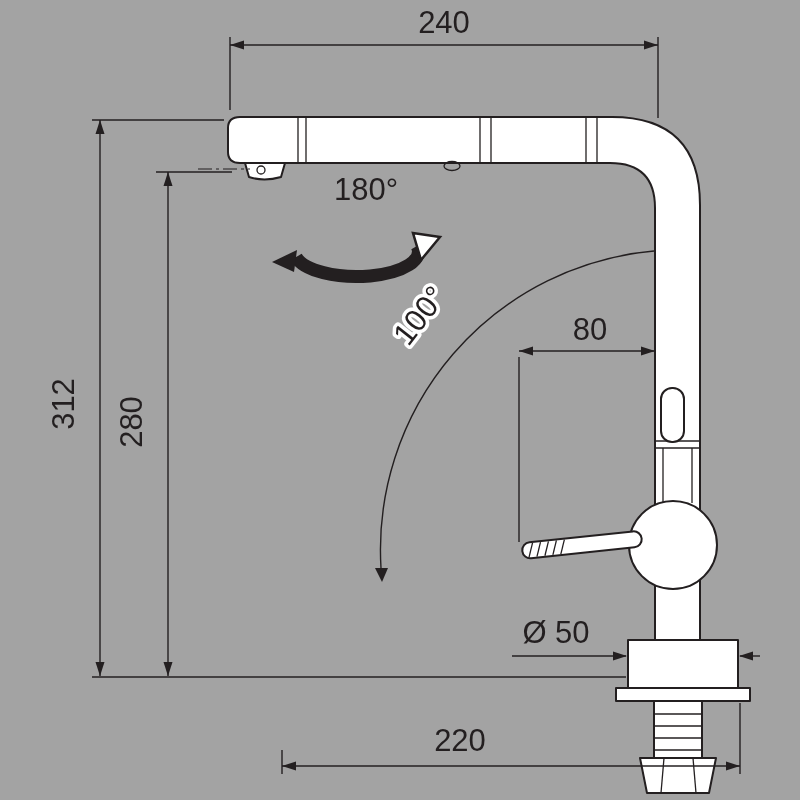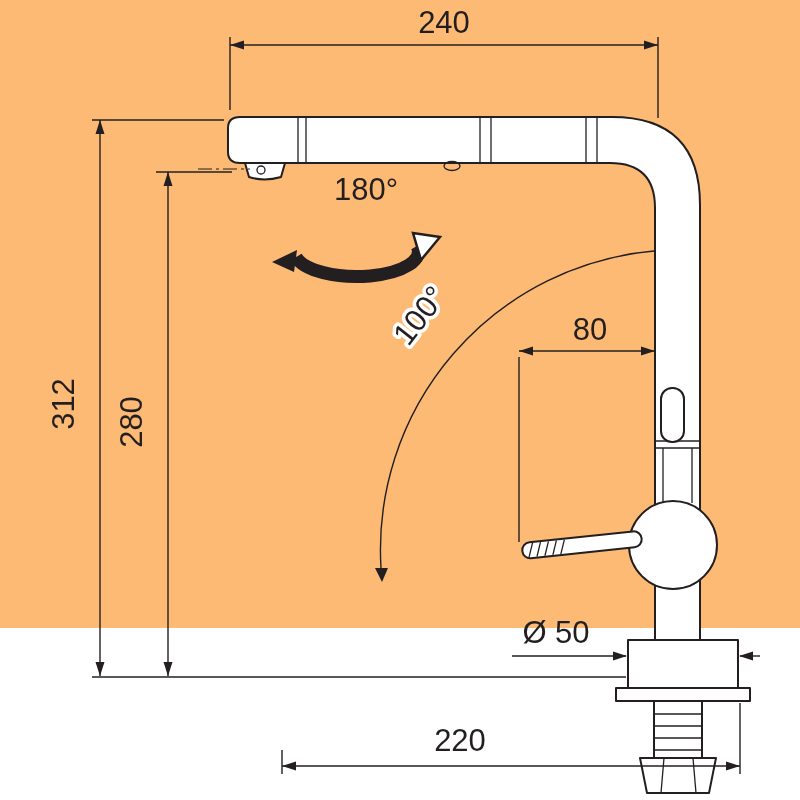--- a/index.html
+++ b/index.html
@@ -1,17 +1,17 @@
 <!DOCTYPE html>
 <html><head>
 <meta charset="utf-8">
 <style>
   html,body{margin:0;padding:0;background:#fff;}
   body{width:800px;height:800px;overflow:hidden;}
-  .frame{width:800px;height:628px;background:#fdba74;}
+  .frame{width:800px;height:800px;background:#a3a3a3;}
   svg{display:block;}
   
   .s2{stroke:#231f20;stroke-width:2;fill:none;stroke-linejoin:round;stroke-linecap:round;}
   .fw{fill:#ffffff;}
   .s13{stroke:#231f20;stroke-width:1.3;fill:none;}
   
   .dim{stroke:#231f20;stroke-width:1.4;fill:none;}
   .cl{stroke:#231f20;stroke-width:1.2;fill:none;stroke-dasharray:14 4 3 4;}
   .arr{fill:#231f20;stroke:none;}
   .harr{fill:#ffffff;stroke:#231f20;stroke-width:2.5;stroke-linejoin:miter;}

